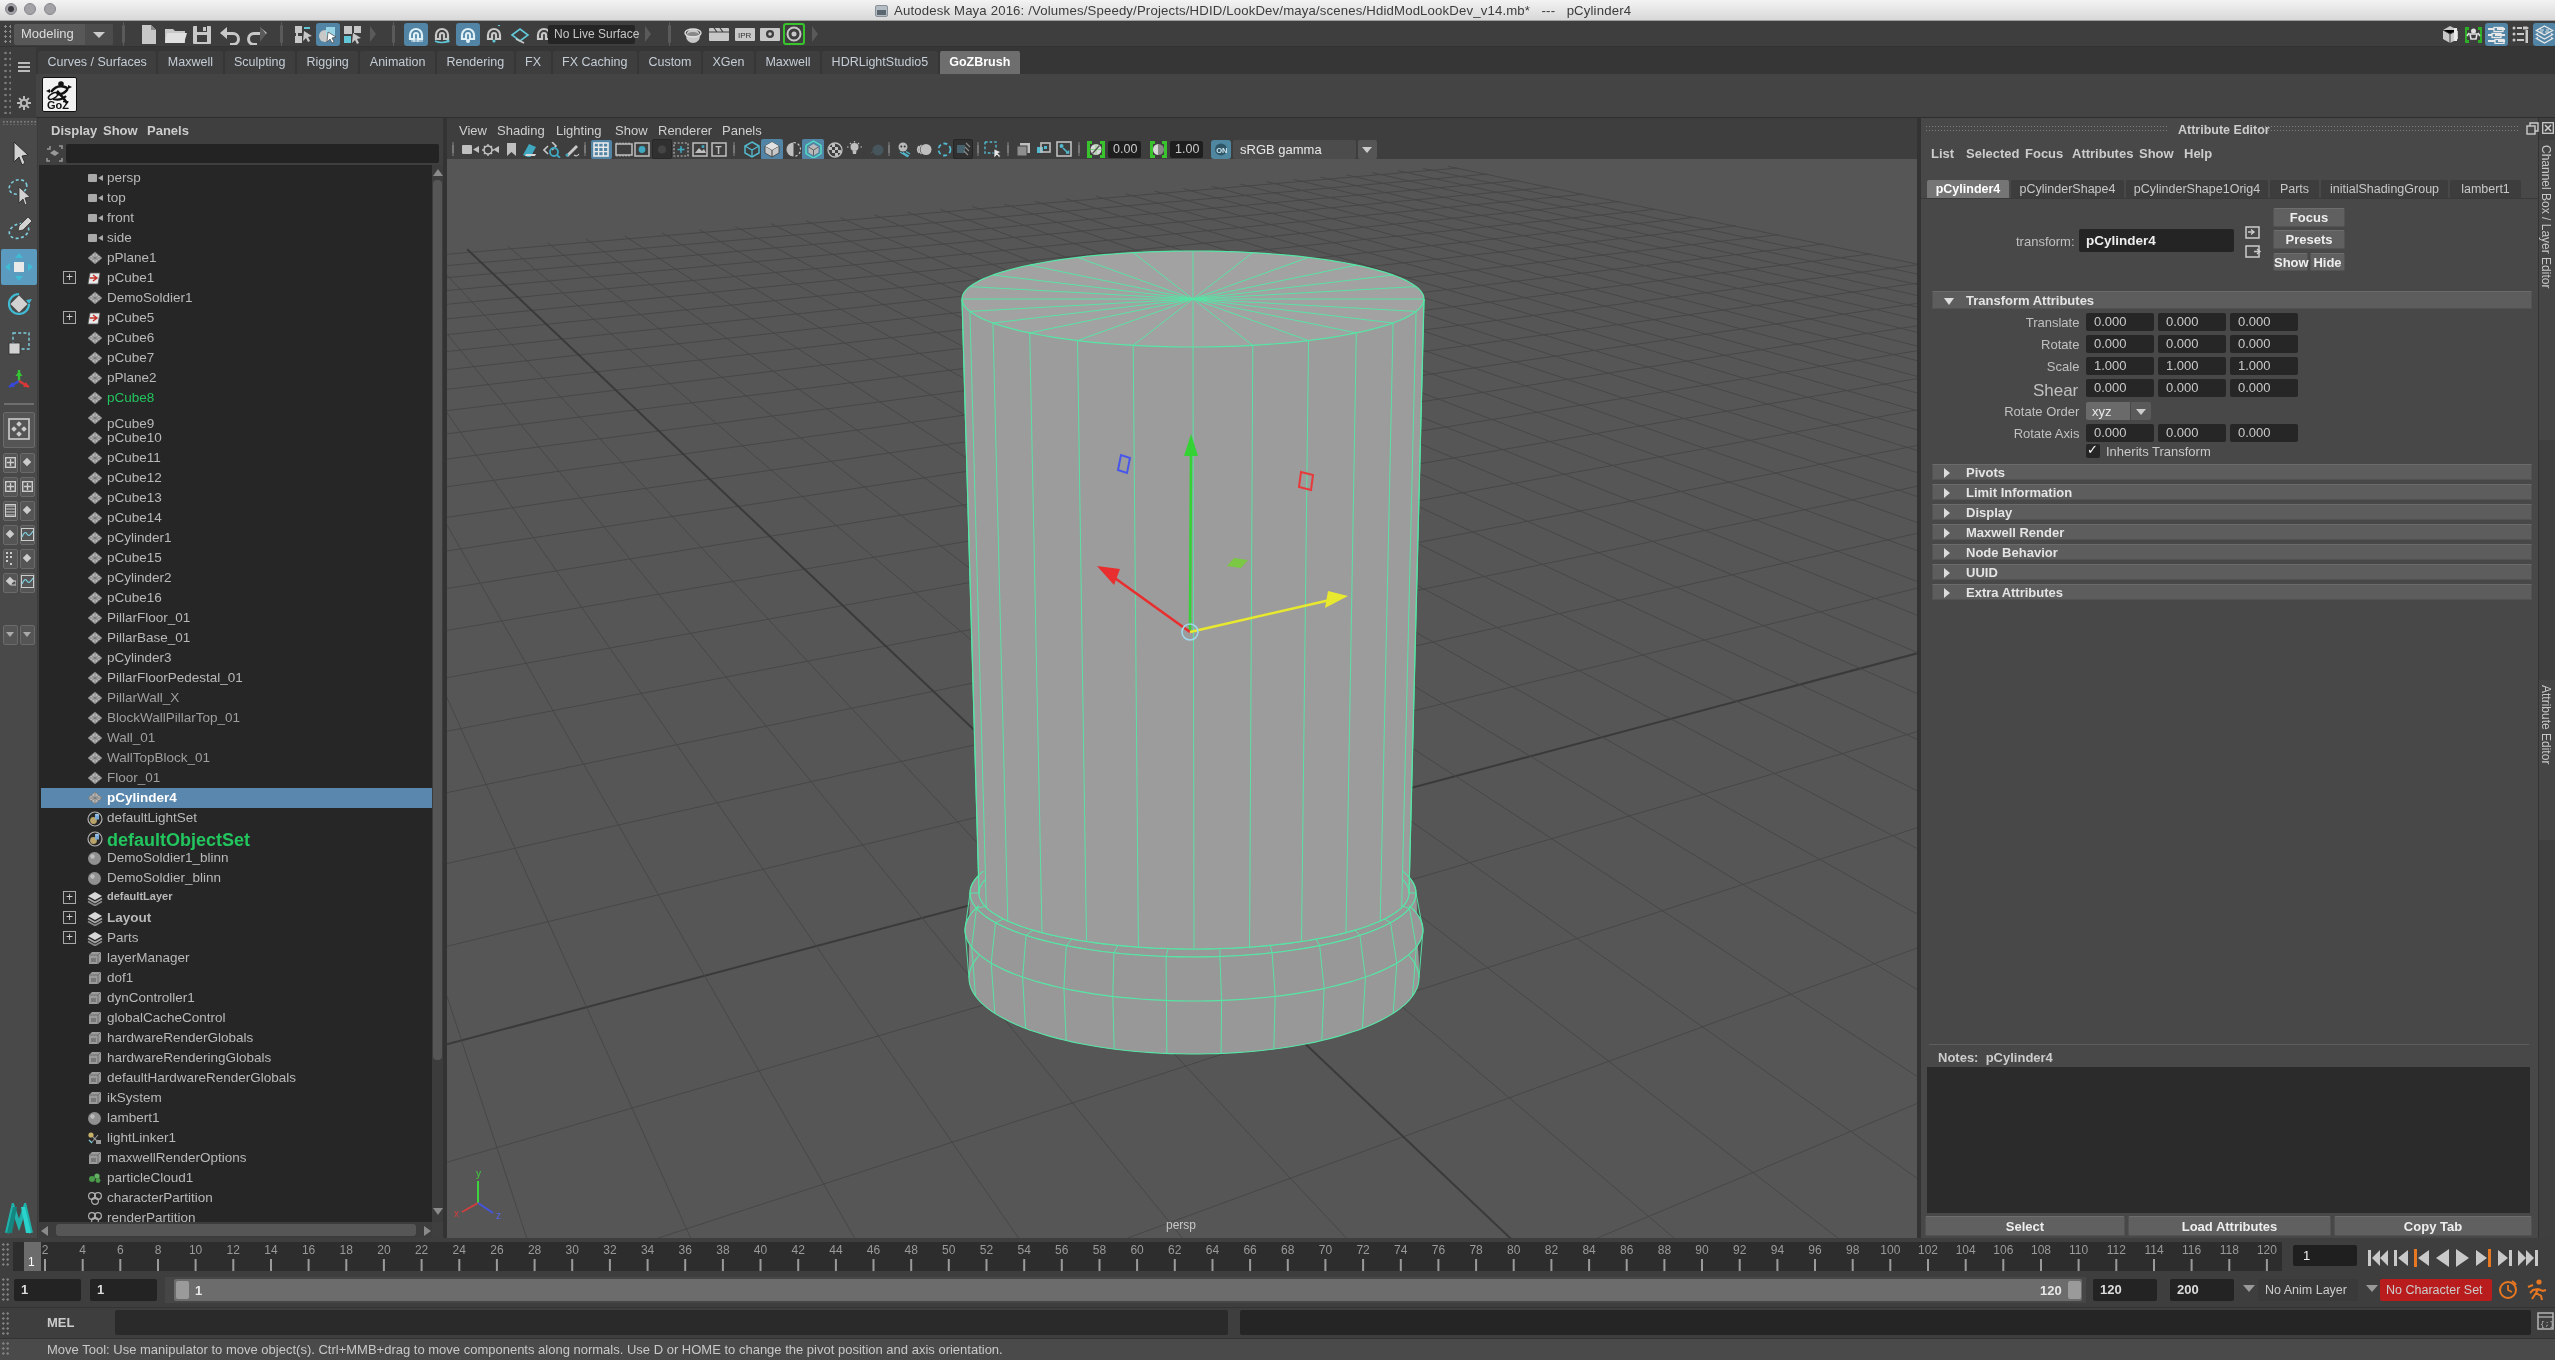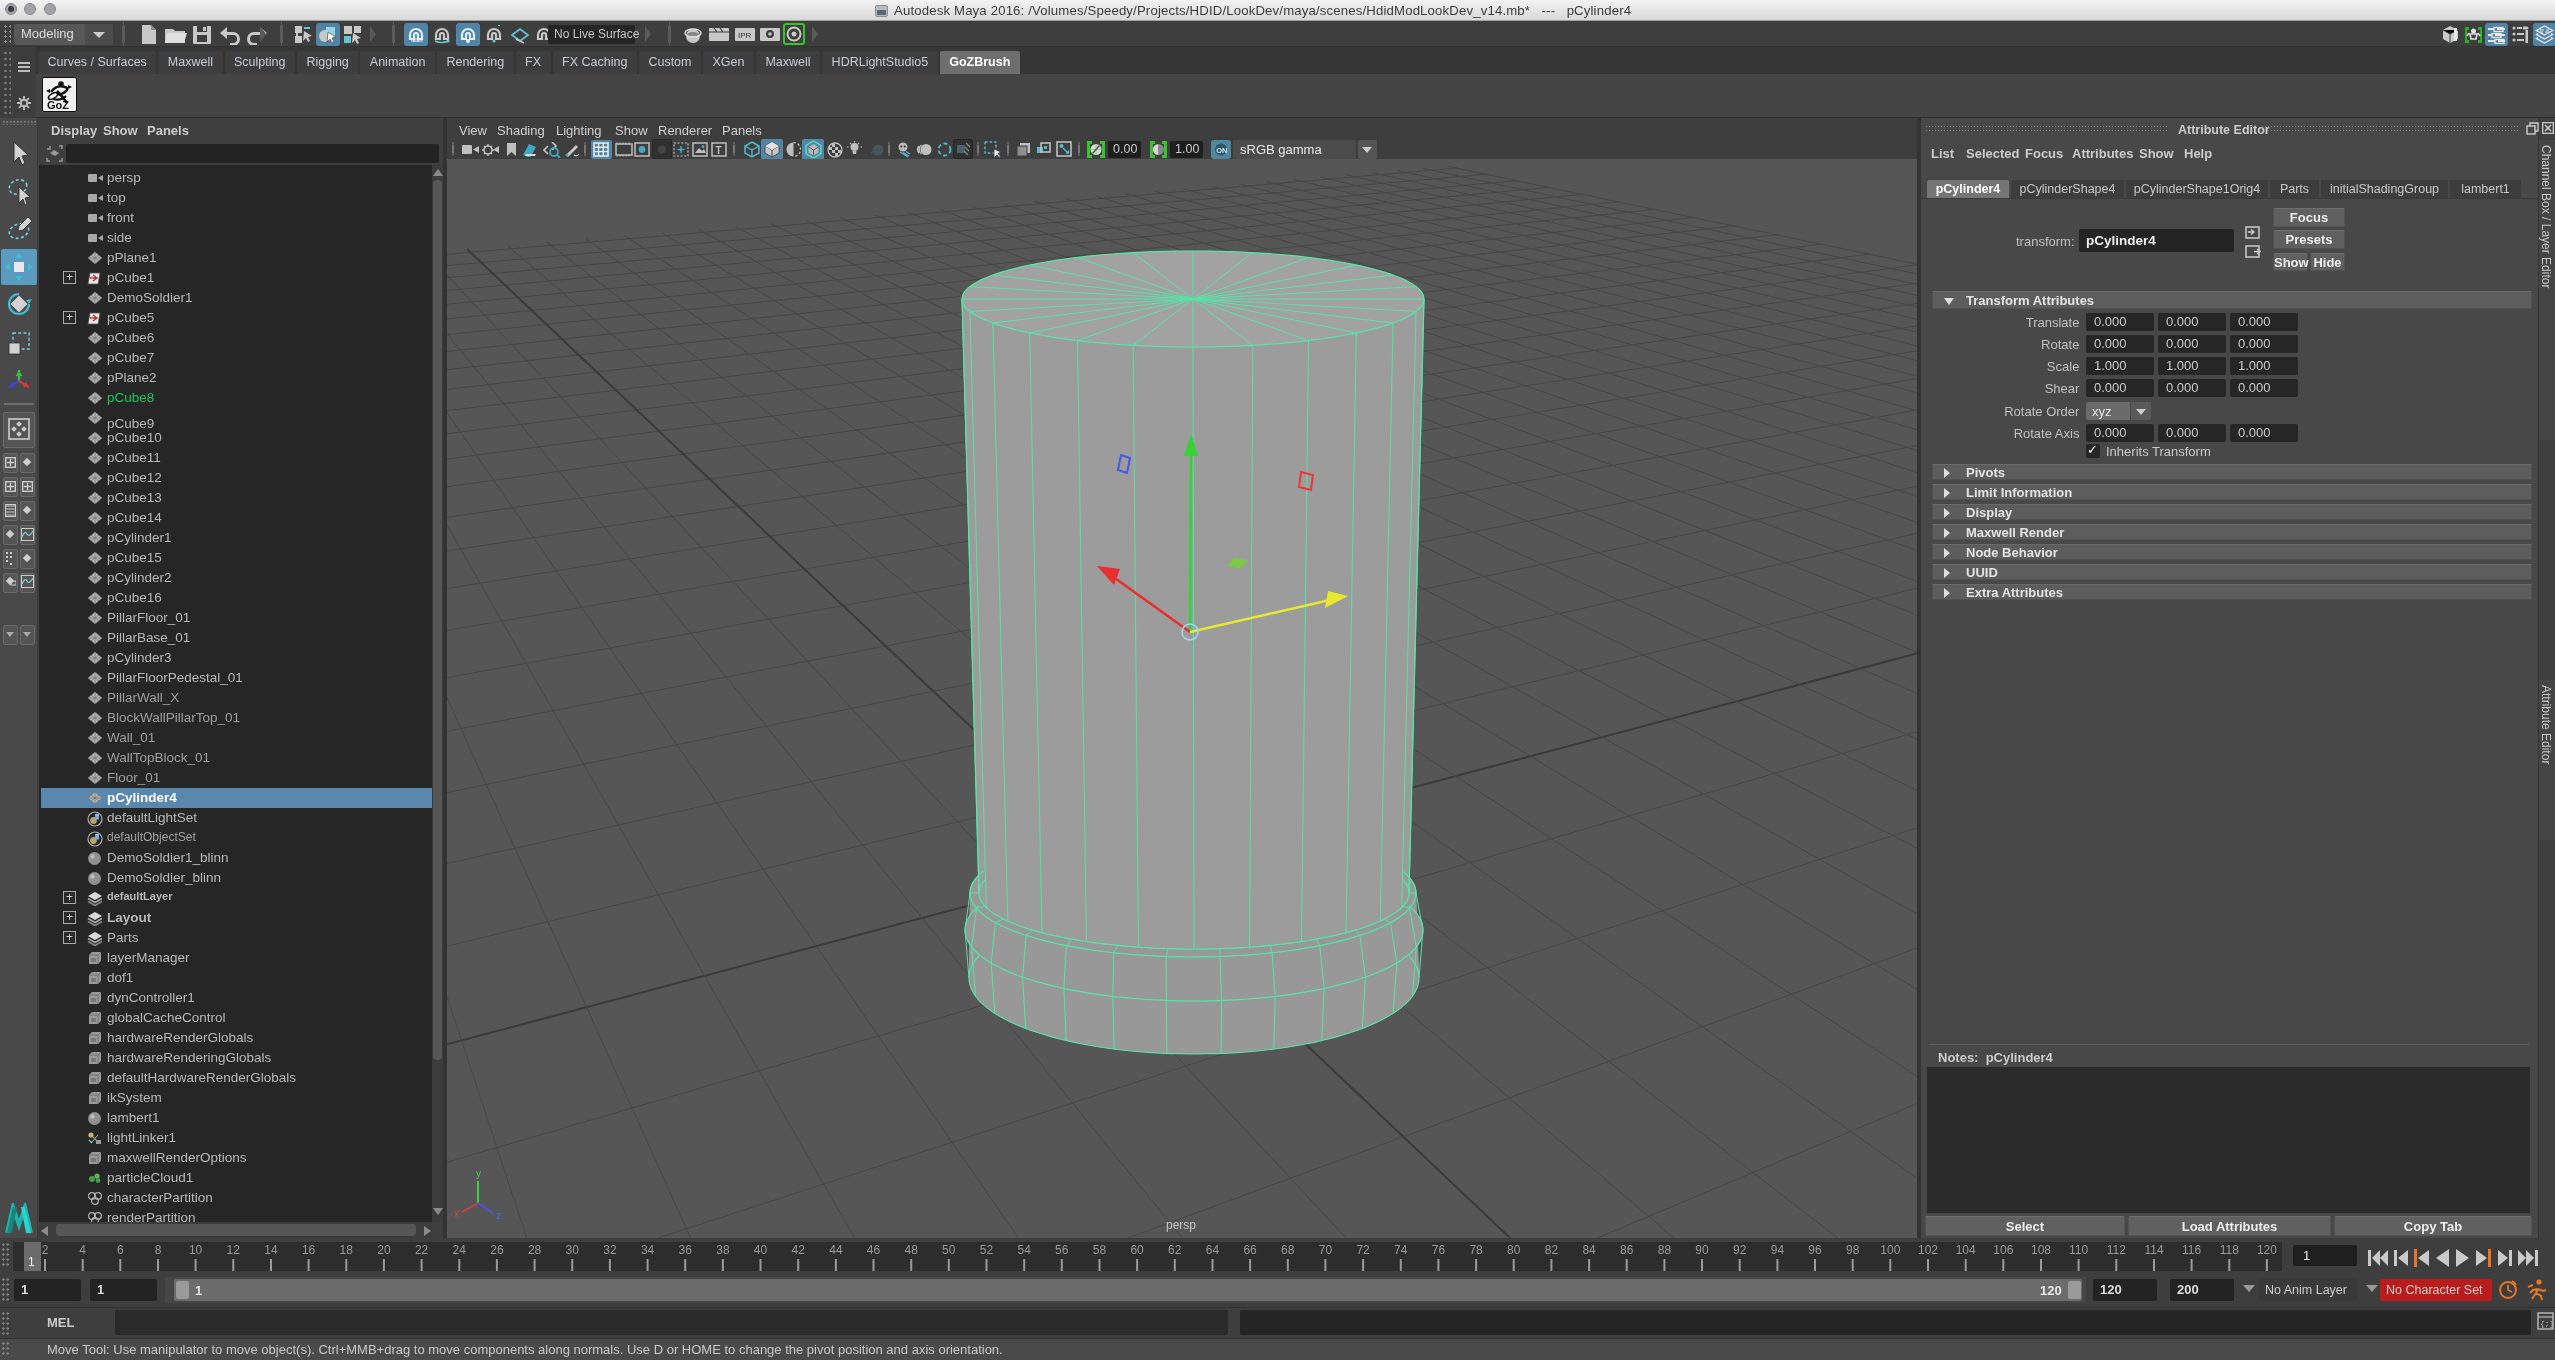--- a/index.html
+++ b/index.html
@@ -504,21 +504,21 @@
     <path d="M8 3.5 h4 v5 h-4 z" fill="#7aa8d8"></path>
     <ellipse cx="10" cy="3.8" rx="2" ry="1" fill="#9cc4ea"></ellipse>
   </svg>
 <div class="txt" style="left:107px;top:810px;font-size:13.5px;color:#b9b9b9;font-weight:normal">defaultLightSet</div>
 <svg class="abs" style="left:87px;top:831px" width="16" height="16" viewBox="0 0 16 16">
     <circle cx="8" cy="8" r="7" fill="none" stroke="#b0b0b0" stroke-width="1.2"></circle>
     <circle cx="6.5" cy="9.5" r="3.4" fill="#b8a36a"></circle>
     <path d="M8 3.5 h4 v5 h-4 z" fill="#7aa8d8"></path>
     <ellipse cx="10" cy="3.8" rx="2" ry="1" fill="#9cc4ea"></ellipse>
   </svg>
-<div class="txt" style="left:107px;top:830px;font-size:12px;color:#a3a3a3;font-weight:normal">defaultObjectSet</div>
+<div class="txt" style="left:107px;top:830px;font-size:18px;color:#22c55e;font-weight:bold">defaultObjectSet</div>
 <svg class="abs" style="left:87px;top:851px" width="15" height="15" viewBox="0 0 15 15">
     <circle cx="7.5" cy="7.5" r="6.5" fill="#909090"></circle>
     <circle cx="5.5" cy="5.5" r="2.2" fill="#c8c8c8" opacity="0.8"></circle>
   </svg>
 <div class="txt" style="left:107px;top:850px;font-size:13.5px;color:#b9b9b9;font-weight:normal">DemoSoldier1_blinn</div>
 <svg class="abs" style="left:87px;top:871px" width="15" height="15" viewBox="0 0 15 15">
     <circle cx="7.5" cy="7.5" r="6.5" fill="#909090"></circle>
     <circle cx="5.5" cy="5.5" r="2.2" fill="#c8c8c8" opacity="0.8"></circle>
   </svg>
 <div class="txt" style="left:107px;top:870px;font-size:13.5px;color:#b9b9b9;font-weight:normal">DemoSoldier_blinn</div>
@@ -1021,21 +1021,21 @@
 <div class="fld" style="left:2158px;top:313px;width:68px;height:18px;background:#262626;padding-left:8px;line-height:18px">0.000</div>
 <div class="fld" style="left:2230px;top:313px;width:68px;height:18px;background:#262626;padding-left:8px;line-height:18px">0.000</div>
 <div class="txt" style="left:2083px;top:337px;font-size:13px;color:#c0c0c0;transform:translateX(-100%)">Rotate&nbsp;</div>
 <div class="fld" style="left:2086px;top:335px;width:68px;height:18px;background:#262626;padding-left:8px;line-height:18px">0.000</div>
 <div class="fld" style="left:2158px;top:335px;width:68px;height:18px;background:#262626;padding-left:8px;line-height:18px">0.000</div>
 <div class="fld" style="left:2230px;top:335px;width:68px;height:18px;background:#262626;padding-left:8px;line-height:18px">0.000</div>
 <div class="txt" style="left:2083px;top:359px;font-size:13px;color:#c0c0c0;transform:translateX(-100%)">Scale&nbsp;</div>
 <div class="fld" style="left:2086px;top:357px;width:68px;height:18px;background:#262626;padding-left:8px;line-height:18px">1.000</div>
 <div class="fld" style="left:2158px;top:357px;width:68px;height:18px;background:#262626;padding-left:8px;line-height:18px">1.000</div>
 <div class="fld" style="left:2230px;top:357px;width:68px;height:18px;background:#262626;padding-left:8px;line-height:18px">1.000</div>
-<div class="txt" style="left:2083px;top:381px;font-size:13px;color:#c0c0c0;transform:translateX(-100%)">Shear&nbsp;</div>
+<div class="txt" style="left:2083px;top:381px;font-size:17px;color:#c0c0c0;transform:translateX(-100%)">Shear&nbsp;</div>
 <div class="fld" style="left:2086px;top:379px;width:68px;height:18px;background:#262626;padding-left:8px;line-height:18px">0.000</div>
 <div class="fld" style="left:2158px;top:379px;width:68px;height:18px;background:#262626;padding-left:8px;line-height:18px">0.000</div>
 <div class="fld" style="left:2230px;top:379px;width:68px;height:18px;background:#262626;padding-left:8px;line-height:18px">0.000</div>
 <div class="txt" style="left:2083px;top:404px;font-size:13px;color:#c0c0c0;transform:translateX(-100%)">Rotate Order&nbsp;</div>
 <div class="abs" style="left:2086px;top:402px;width:44px;height:18px;background:#6a6a6a;border-radius:2px 0 0 2px"></div>
 <div class="txt" style="left:2092px;top:404px;font-size:13px;color:#e8e8e8">xyz</div>
 <div class="abs" style="left:2131px;top:402px;width:20px;height:18px;background:#5a5a5a;border-radius:0 2px 2px 0"></div>
 <div class="abs" style="left:2136px;top:409px;width:0;height:0;border-top:6px solid #ccc;border-left:5px solid transparent;border-right:5px solid transparent"></div>
 <div class="txt" style="left:2083px;top:426px;font-size:13px;color:#c0c0c0;transform:translateX(-100%)">Rotate Axis&nbsp;</div>
 <div class="fld" style="left:2086px;top:424px;width:68px;height:18px;background:#262626;padding-left:8px;line-height:18px">0.000</div>

